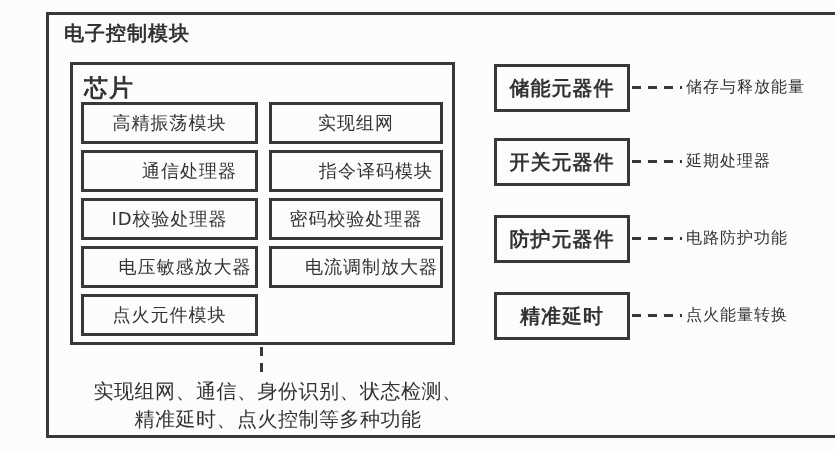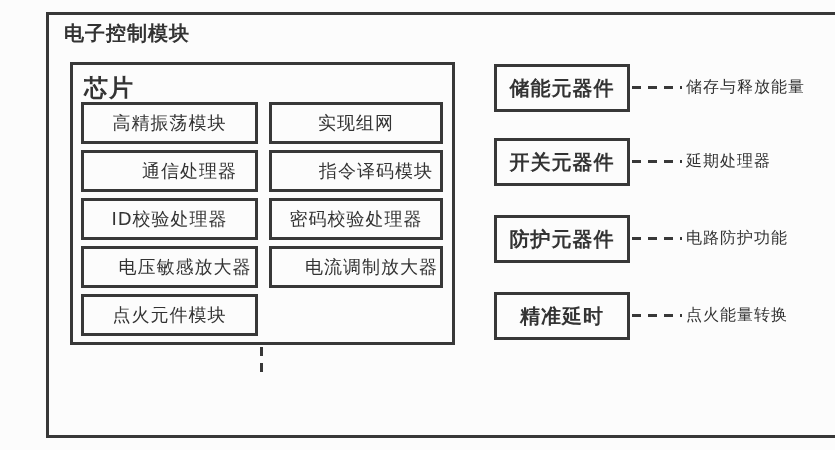--- a/index.html
+++ b/index.html
@@ -105,13 +105,15 @@
 <div class="abs dash-h dh4"></div>
 
 <div class="abs func f1">储存与释放能量</div>
 <div class="abs func f2">延期处理器</div>
 <div class="abs func f3">电路防护功能</div>
 <div class="abs func f4">点火能量转换</div>
 
 <div class="abs dash-v"></div>
 
 <div class="abs note">
+  <div>实现组网、通信、身份识别、状态检测、</div>
+  <div>精准延时、点火控制等多种功能</div>
 </div>
 
 </body></html>

